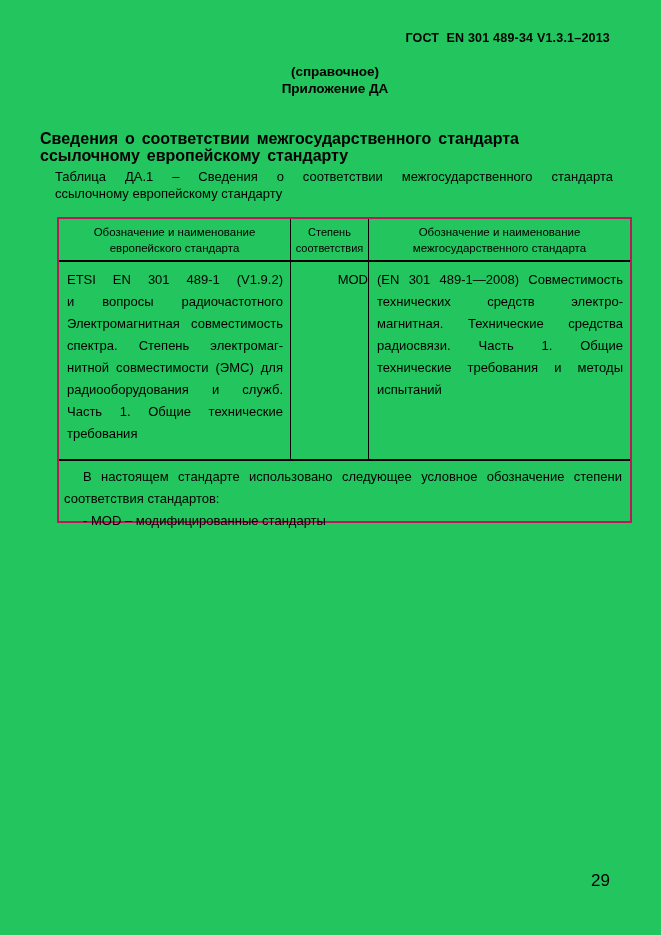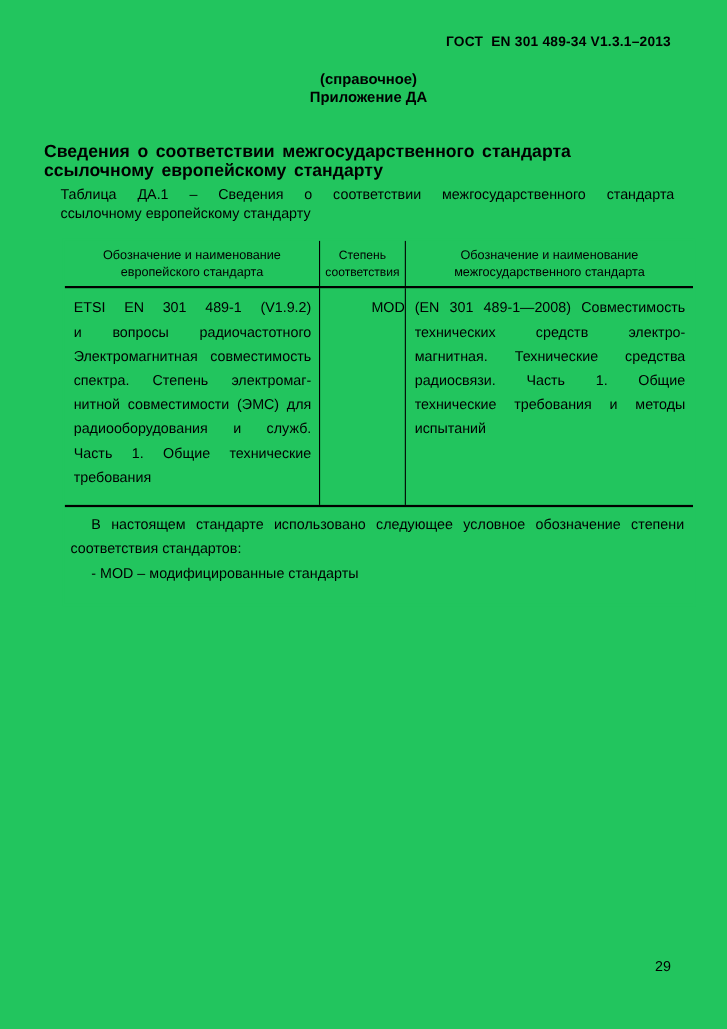--- a/index.html
+++ b/index.html
@@ -26,42 +26,42 @@
     text-align:left;font-size:16px;font-weight:700;line-height:16.5px;
     word-spacing:2.5px;
   }
   .caption{
     position:absolute;top:168px;left:55px;width:558px;
     font-size:13px;line-height:17px;
   }
   .jl{text-align:justify;text-align-last:justify;}
   .gtable{
     position:absolute;top:217px;left:57px;width:575px;
-    border:2px solid #22c55e;box-sizing:border-box;
+    border:2px solid #be185d;box-sizing:border-box;
   }
   .gtable *{box-sizing:border-box;}
   .trow{display:flex;}
   .thead{height:43px;border-bottom:2px solid #000;}
   .tbody{height:199px;border-bottom:2px solid #000;}
   .c1{width:232px;border-right:1px solid #000;}
   .c2{width:78px;border-right:1px solid #000;}
   .c3{flex:1;}
   .hcell{font-size:11.5px;line-height:16px;text-align:center;padding-top:5px;}
   .hcell.c2{font-size:11px;}
   .bcell{font-size:13px;line-height:22px;padding:7px 7px 0 8px;}
   .bcell.c2{text-align:right;padding:7px 0 0 0;}
   .ws{word-spacing:3px;}
   .tnote{
-    height:88px;padding:5px 8px 0 5px;
+    height:60px;padding:5px 8px 0 5px;
     font-size:13px;line-height:22px;
   }
   .note-ind{text-indent:19px;}
   .page-num{
     position:absolute;top:871px;right:51px;
-    font-size:13px;
+    font-size:17px;
   }
 </style>
 </head>
 <body>
 
 <div class="page">
 
   <div class="doc-code">ГОСТ  EN 301 489-34 V1.3.1–2013</div>
 
   <div class="annex-heading">

